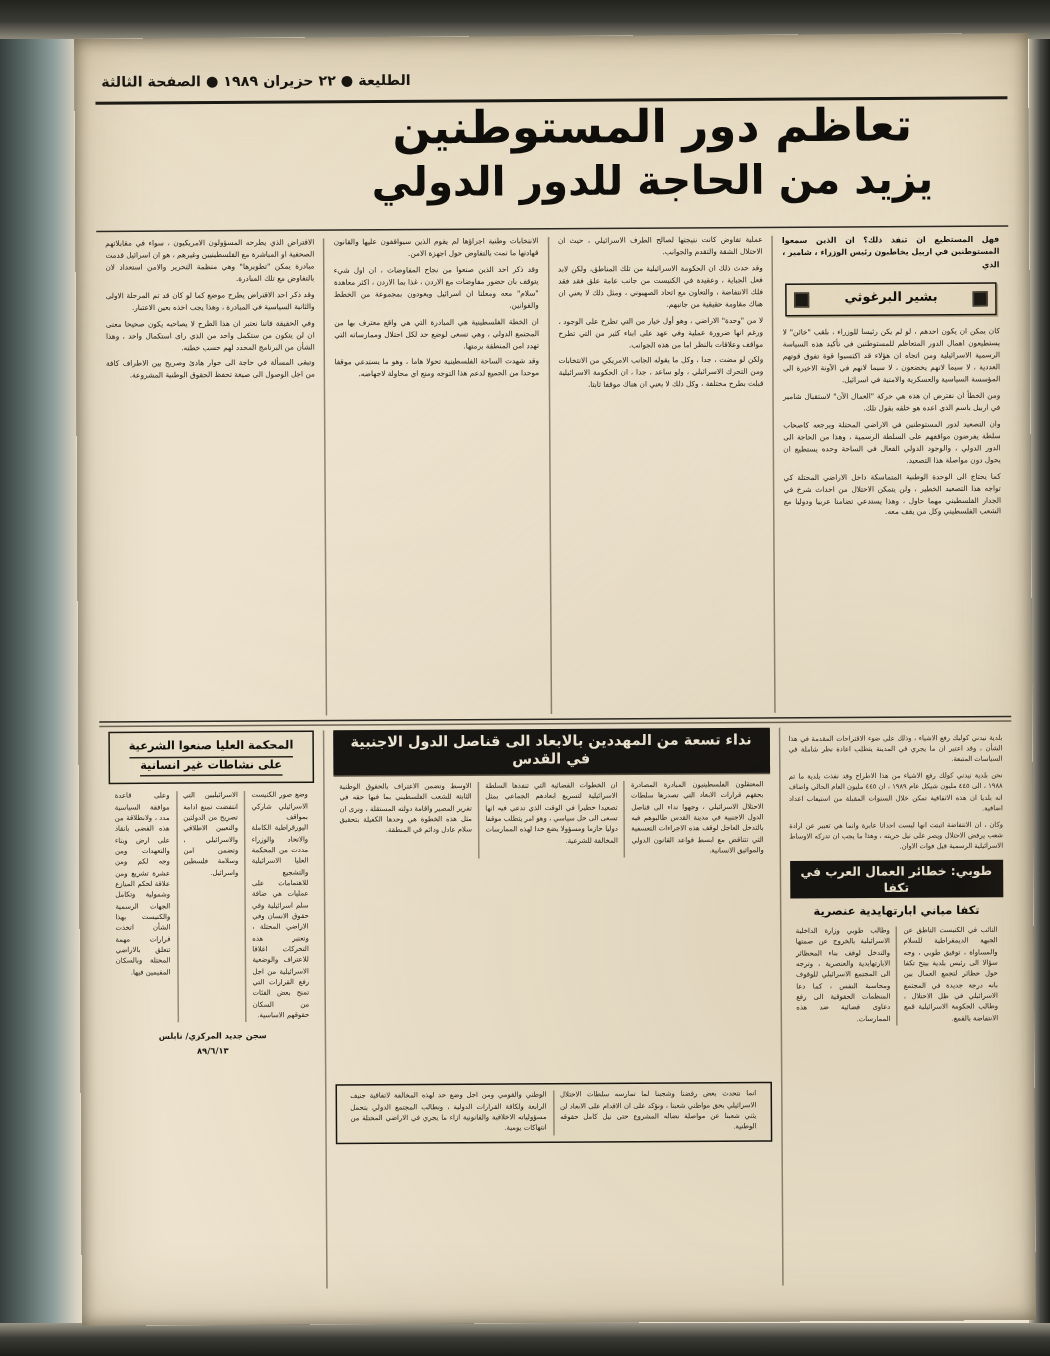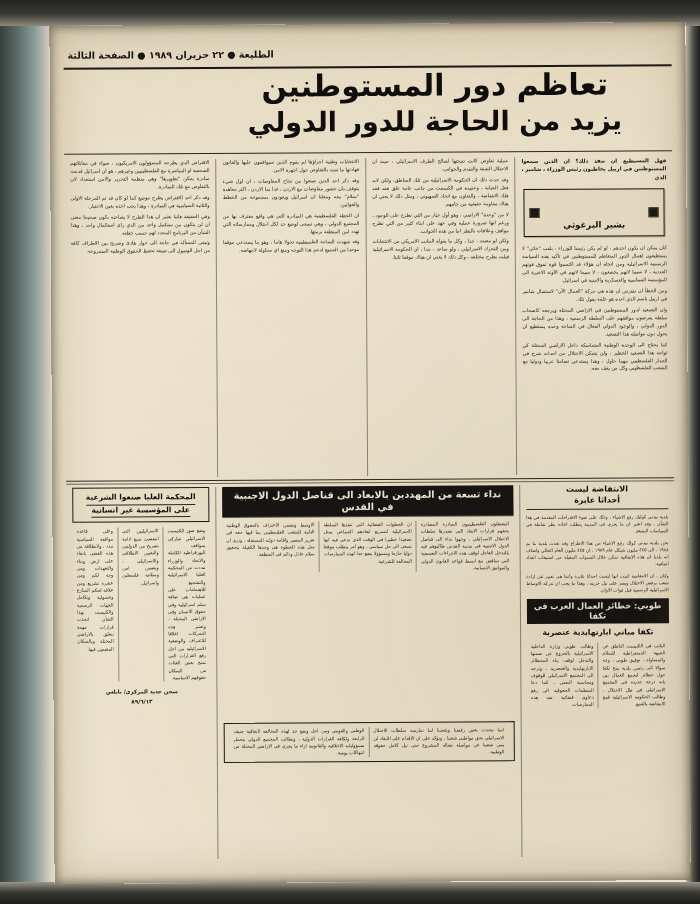--- a/index.html
+++ b/index.html
@@ -109,21 +109,21 @@
 
   
   .byline-box{
     margin:7px 2px 8px 2px;border:1.6px solid #15120d;background:#e7dcc4;
     padding:3px 5px;display:flex;align-items:center;justify-content:space-between;
     box-shadow:1px 1px 0 #b5a888;
   }
   .byline-sq{width:8px;height:8px;background:#1b1913;border:1px solid #4a4438;}
   .byline-name{
     font-size:8.6px;font-weight:bold;color:#131009;letter-spacing:.3px;
-    flex:1;text-align:center;margin-top:26px;
+    flex:1;text-align:center;
   }
 
   
   .rule-mid{
     position:absolute;left:14px;right:14px;top:455px;height:1.3px;background:#2b2722;
   }
   .rule-mid2{
     position:absolute;left:14px;right:14px;top:458px;height:.7px;background:#6d6554;
   }
 
@@ -236,24 +236,20 @@
       <p class="para">وتبقى المسألة في حاجة الى حوار هادئ وصريح بين الاطراف كافة من اجل الوصول الى صيغة تحفظ الحقوق الوطنية المشروعة.</p>
     </div>
   </div>
 
   <div class="rule-mid"></div>
   <div class="rule-mid2"></div>
 
   <div class="lower">
 
     <div class="lower-right">
-      <div class="sub-head">
-        <span>الانتفاضة ليست</span><br>
-        <span>أحداثا عابرة</span>
-      </div>
       <p class="tiny">بلدية نيدني كوليك رفع الاشياء ، وذلك على ضوء الاقتراحات المقدمة في هذا الشأن ، وقد اعتبر ان ما يجري في المدينة يتطلب اعادة نظر شاملة في السياسات المتبعة.</p>
       <p class="tiny">نحن بلدية نيدني كولك رفع الاشياء من هذا الاطراح وقد نفذت بلدية ما تم ١٩٨٨ ، الى ٤٤٥ مليون شيكل عام ١٩٨٩ ، ان ٤٤٥ مليون العام الحالي واضاف انه بلديا ان هذه الاتفاقية تمكن خلال السنوات المقبلة من استيعاب اعداد اضافية.</p>
       <p class="tiny">وكان ، ان الانتفاضة اثبتت انها ليست احداثا عابرة وانما هي تعبير عن ارادة شعب يرفض الاحتلال ويصر على نيل حريته ، وهذا ما يجب ان تدركه الاوساط الاسرائيلية الرسمية قبل فوات الاوان.</p>
 
       <div class="dark-strip">طوبي: خطائر العمال العرب في تكفا</div>
       <div class="boxed-head" style="margin-bottom:4px;">تكفا مباني ابارتهايدية عنصرية</div>
       <div class="micro-cols">
         <div class="micro-col" style="width:50%">النائب في الكنيست الناطق عن الجبهة الديمقراطية للسلام والمساواة ، توفيق طوبي ، وجه سؤالا الى رئيس بلدية بيتح تكفا حول حظائر لتجمع العمال بين بانه درجة جديدة في المجتمع الاسرائيلي في ظل الاحتلال ، وطالب الحكومة الاسرائيلية قمع الانتفاضة بالقمع.</div>
         <div class="micro-col" style="width:50%">وطالب طوبي وزارة الداخلية الاسرائيلية بالخروج عن صمتها والتدخل لوقف بناء المحظائر الابارتهايدية والعنصرية ، وترجه الى المجتمع الاسرائيلي للوقوف ومحاسبة النفس ، كما دعا المنظمات الحقوقية الى رفع دعاوى قضائية ضد هذه الممارسات.</div>
       </div>
@@ -271,21 +267,21 @@
           <div class="micro-col" style="width:50%">انما نتحدث بعض رفضنا وشجبنا لما تمارسه سلطات الاحتلال الاسرائيلي بحق مواطني شعبنا ، ونؤكد على ان الاقدام على الابعاد لن يثني شعبنا عن مواصلة نضاله المشروع حتى نيل كامل حقوقه الوطنية.</div>
           <div class="micro-col" style="width:50%">الوطني والقومي ومن اجل وضع حد لهذه المخالفة لاتفاقية جنيف الرابعة ولكافة القرارات الدولية ، ونطالب المجتمع الدولي بتحمل مسؤولياته الاخلاقية والقانونية ازاء ما يجري في الاراضي المحتلة من انتهاكات يومية.</div>
         </div>
       </div>
     </div>
 
     <div class="lower-left">
       <div class="boxed">
         <div class="boxed-head">
           <span class="u">المحكمة العليا صنعوا الشرعية</span><br>
-          <span class="u">على المؤسسة غير انسانية</span>
+          <span class="u">على نشاطات غير انسانية</span>
         </div>
       </div>
       <div class="micro-cols">
         <div class="micro-col" style="width:34%">وضع صور الكنيست الاسرائيلي شاركي بمواقف اليورقراطية الكاملة والاتحاد والوزراء مددت من المحكمة العليا الاسرائيلية والتشجيع للاهتمامات على عمليات هي ضافة سلم اسرائيلية وفي حقوق الانسان وفي الاراضي المحتلة ، وتعتبر هذه التحركات اغلاقا للاعتراف والوضعية الاسرائيلية من اجل رفع القرارات التي تمنح بعض الفئات من السكان حقوقهم الاساسية.</div>
         <div class="micro-col" style="width:33%">الاسرائيليين التي انتفضت تمنع ادامة تصريح من الدولتين والتعيين الاطلاقي والاسرائيلي ، وتضمن امن وسلامة فلسطين واسرائيل.</div>
         <div class="micro-col" style="width:33%">وعلى قاعدة موافقة السياسية مدد ، ولانطلاقة من هذه القضى بانقاذ على ارض وبناء والتعهدات ومن وجه لكم ومن عشرة تشريع ومن علاقة لحكم المنازع وشمولية وتكامل الجهات الرسمية والكنيست بهذا الشأن اتخذت قرارات مهمة تتعلق بالاراضي المحتلة وبالسكان المقيمين فيها.</div>
       </div>
       <div class="sign-line">سجن جديد المركزي/ نابلس</div>
       <div class="sign-date">٨٩/٦/١٣</div>
     </div>

